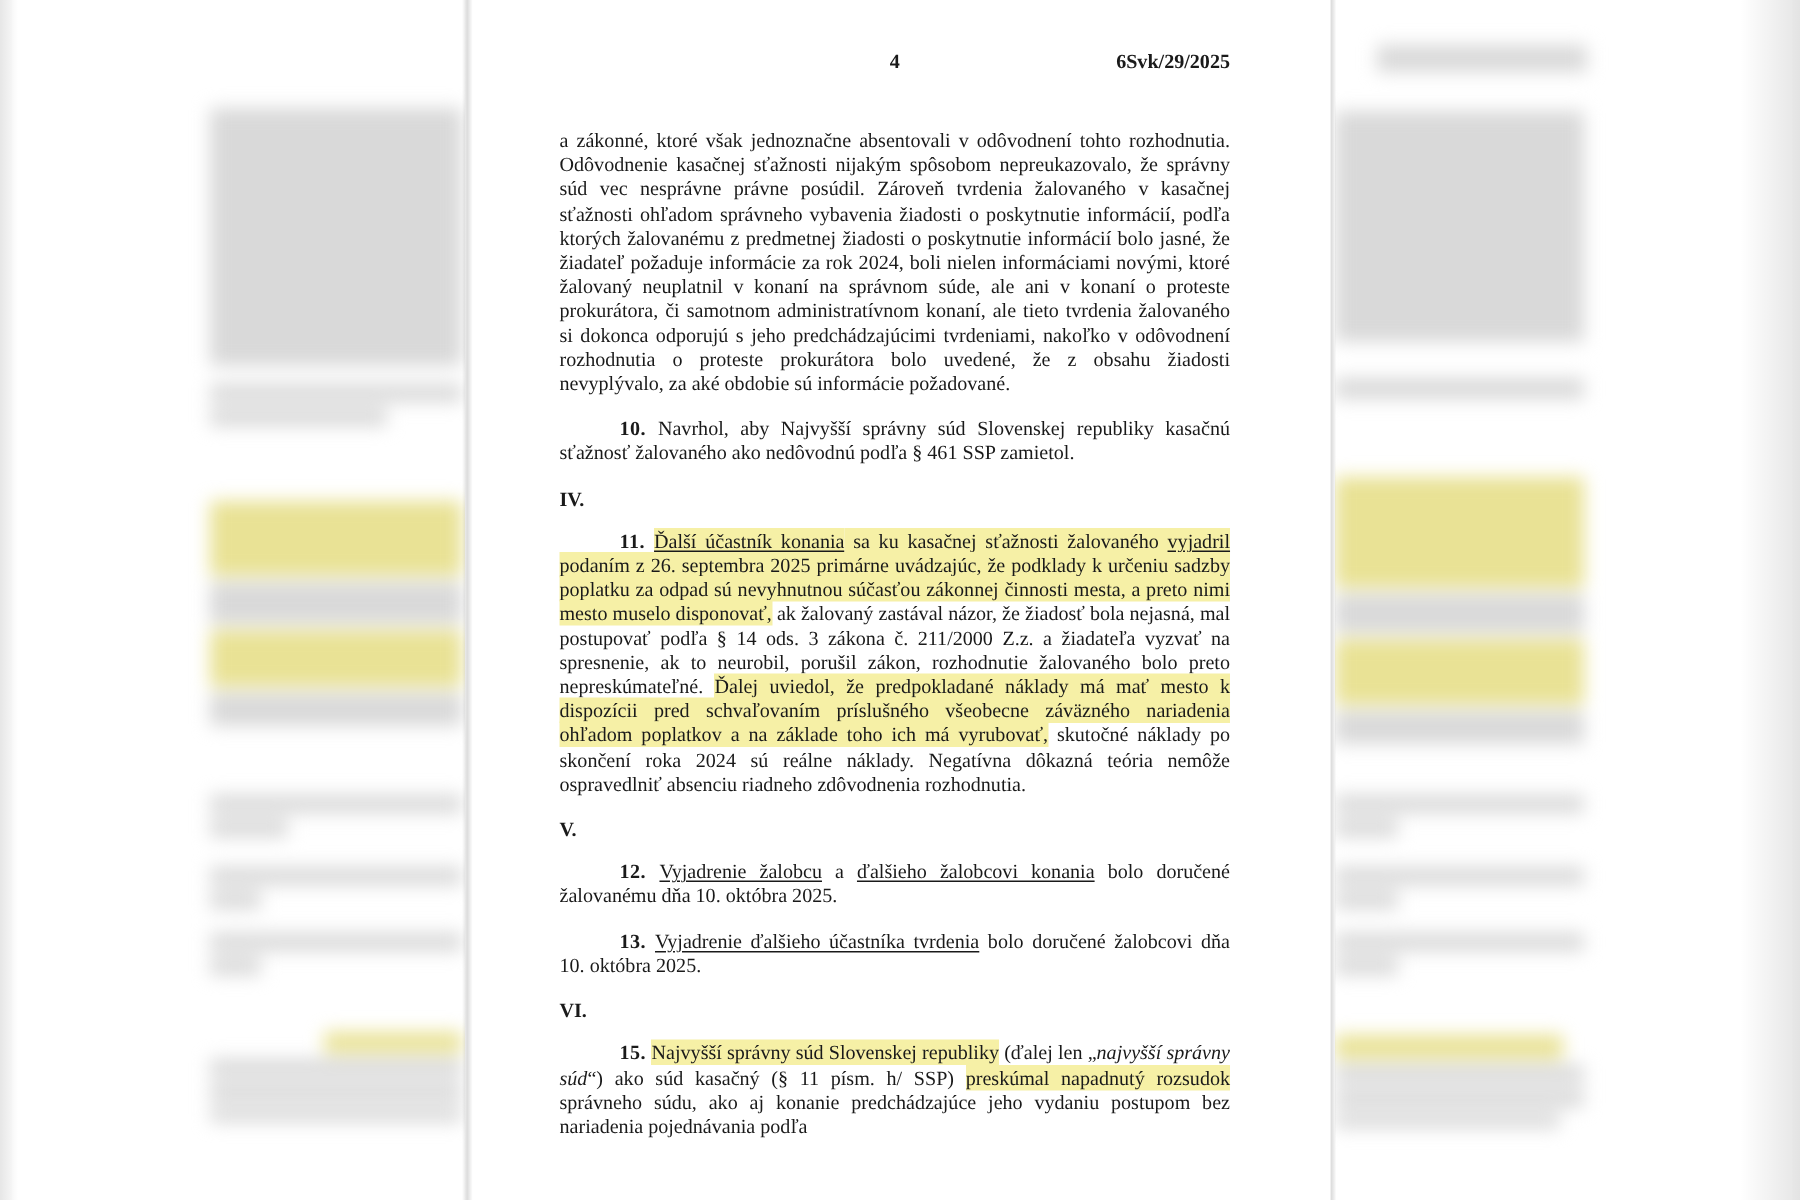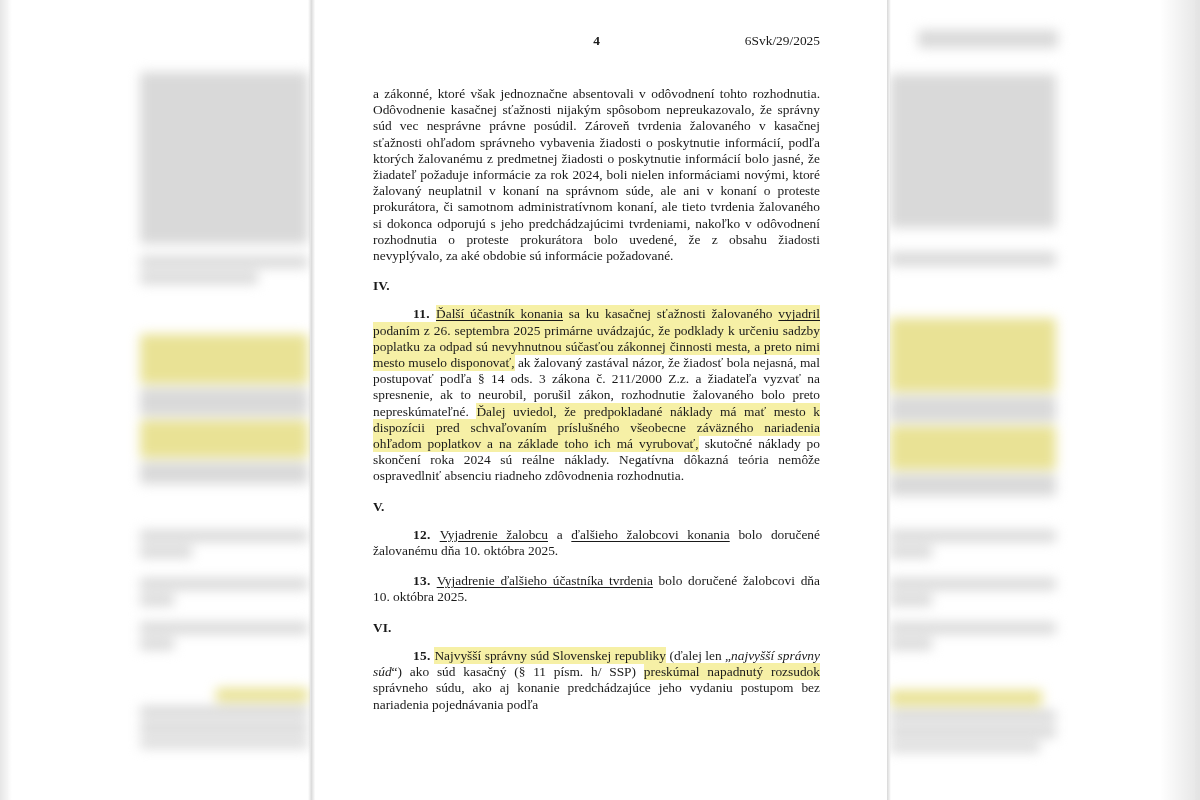--- a/index.html
+++ b/index.html
@@ -39,21 +39,21 @@
     position: absolute; left: 315px; top: 0; width: 572px; height: 800px;
     background: #ffffff;
   }
   .page-header {
     position: absolute; top: 33px; left: 58px; right: 67px; height: 18px;
     font-size: 13.4px; color: #1a1a1a;
   }
   .page-num {
     position: absolute; left: 0; right: 0; text-align: center; font-weight: bold;
   }
-  .case-num { position: absolute; right: 0; font-weight: normal; }
+  .case-num { position: absolute; right: 0; font-weight: bold; }
 
   .doc-body {
     position: absolute; top: 86px; left: 58px; width: 447px;
     font-size: 13.4px; line-height: 16.2px; color: #1a1a1a;
     text-align: justify;
   }
   .para { margin: 0 0 14px 0; }
   .para.indented { text-indent: 40px; }
   .pnum { font-weight: bold; letter-spacing: 0.3px; }
   .section-heading {
@@ -115,20 +115,21 @@
   <div class="divider divider-left"></div>
   <div class="divider divider-right"></div>
 
   <div class="main-page">
     <div class="page-header">
       <span class="page-num">4</span>
       <span class="case-num">6Svk/29/2025</span>
     </div>
     <div class="doc-body">
         <p class="para"><span>a zákonné, ktoré však jednoznačne absentovali v odôvodnení tohto rozhodnutia. Odôvodnenie kasačnej sťažnosti nijakým spôsobom nepreukazovalo, že správny súd vec nesprávne právne posúdil. Zároveň tvrdenia žalovaného v kasačnej sťažnosti ohľadom správneho vybavenia žiadosti o poskytnutie informácií, podľa ktorých žalovanému z predmetnej žiadosti o poskytnutie informácií bolo jasné, že žiadateľ požaduje informácie za rok 2024, boli nielen informáciami novými, ktoré žalovaný neuplatnil v konaní na správnom súde, ale ani v konaní o proteste prokurátora, či samotnom administratívnom konaní, ale tieto tvrdenia žalovaného si dokonca odporujú s jeho predchádzajúcimi tvrdeniami, nakoľko v odôvodnení rozhodnutia o proteste prokurátora bolo uvedené, že z obsahu žiadosti nevyplývalo, za aké obdobie sú informácie požadované.</span></p>
+        <p class="para indented"><span class="pnum">10.&nbsp;</span><span>Navrhol, aby Najvyšší správny súd Slovenskej republiky kasačnú sťažnosť žalovaného ako nedôvodnú podľa § 461 SSP zamietol.</span></p>
         <div class="section-heading">IV.</div>
         <p class="para indented"><span class="pnum">11.&nbsp;</span><span class="hl u" style="background: rgb(246, 240, 166);">Ďalší účastník konania</span><span class="hl" style="background: rgb(246, 240, 166);"> sa ku kasačnej sťažnosti žalovaného </span><span class="hl u" style="background: rgb(246, 240, 166);">vyjadril</span><span class="hl" style="background: rgb(246, 240, 166);"> podaním z 26. septembra 2025 primárne uvádzajúc, že podklady k určeniu sadzby poplatku za odpad sú nevyhnutnou súčasťou zákonnej činnosti mesta, a preto nimi mesto muselo disponovať,</span><span> ak žalovaný zastával názor, že žiadosť bola nejasná, mal postupovať podľa § 14 ods. 3 zákona č. 211/2000 Z.z. a žiadateľa vyzvať na spresnenie, ak to neurobil, porušil zákon, rozhodnutie žalovaného bolo preto nepreskúmateľné. </span><span class="hl" style="background: rgb(246, 240, 166);">Ďalej uviedol, že predpokladané náklady má mať mesto k dispozícii pred schvaľovaním príslušného všeobecne záväzného nariadenia ohľadom poplatkov a na základe toho ich má vyrubovať,</span><span> skutočné náklady po skončení roka 2024 sú reálne náklady. Negatívna dôkazná teória nemôže ospravedlniť absenciu riadneho zdôvodnenia rozhodnutia.</span></p>
         <div class="section-heading">V.</div>
         <p class="para indented"><span class="pnum">12.&nbsp;</span><span class="u">Vyjadrenie žalobcu</span><span> a </span><span class="u">ďalšieho žalobcovi konania</span><span> bolo doručené žalovanému dňa 10. októbra 2025.</span></p>
         <p class="para indented"><span class="pnum">13.&nbsp;</span><span class="u">Vyjadrenie ďalšieho účastníka tvrdenia</span><span> bolo doručené žalobcovi dňa 10. októbra 2025.</span></p>
         <div class="section-heading">VI.</div>
         <p class="para indented"><span class="pnum">15.&nbsp;</span><span class="hl" style="background: rgb(246, 240, 166);">Najvyšší správny súd Slovenskej republiky</span><span> (ďalej len „</span><span class="i">najvyšší správny súd</span><span>“) ako súd kasačný (§ 11 písm. h/ SSP) </span><span class="hl" style="background: rgb(246, 240, 166);">preskúmal napadnutý rozsudok</span><span> správneho súdu, ako aj konanie predchádzajúce jeho vydaniu postupom bez nariadenia pojednávania podľa</span></p>
       </div>
   </div>
 

